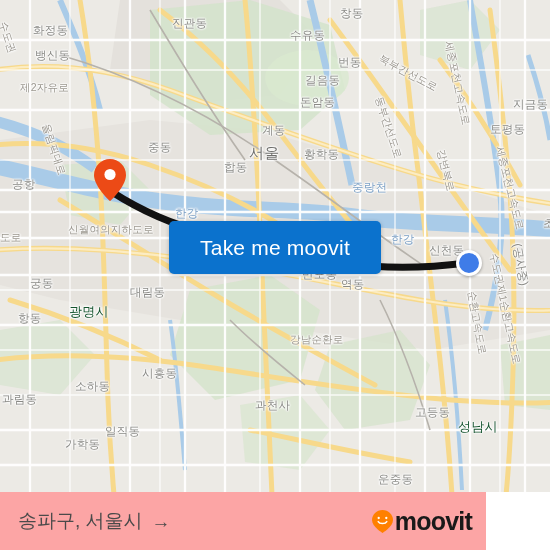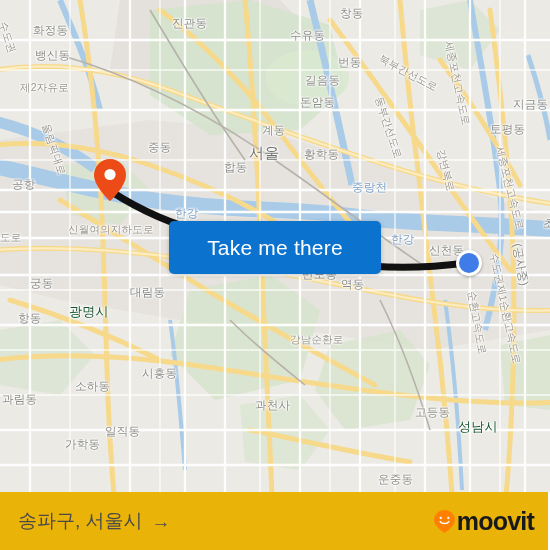--- a/index.html
+++ b/index.html
@@ -71,22 +71,22 @@
     display:flex;align-items:center;
     box-sizing:border-box;padding-left:11px;
   }
   .attrib span{
     font-size:12.5px;color:#3d3d3d;
     font-family:"Liberation Sans","DejaVu Sans",sans-serif;
   }
 
   
   .footer{
-    position:absolute;left:0;top:492px;width:548px;height:58px;
-    background:#eab308;
+    position:absolute;left:0;top:492px;width:486px;height:58px;
+    background:#fca5a5;
     display:flex;align-items:center;
     box-sizing:border-box;
     padding:0 14px 0 18px;
   }
   .trip{
     display:flex;align-items:center;gap:9px;
     font-size:19px;color:#4a4a4a;
     white-space:nowrap;
   }
   .trip .arrow{font-size:19px;color:#4a4a4a;line-height:1;}
@@ -258,21 +258,21 @@
       <path d="M112,192 C140,210 175,226 205,232 C250,241 300,255 345,263 C390,270 435,267 467,263" stroke="#111111" stroke-width="7" fill="none" stroke-linecap="round"></path>
     </svg>
 
     <svg class="pin" style="left:93px;top:158px;" viewBox="0 0 34 44">
       <path d="M17 1 C8.2 1 1 8.1 1 16.9 C1 28.6 17 43 17 43 C17 43 33 28.6 33 16.9 C33 8.1 25.8 1 17 1 Z" fill="#ec4a16"></path>
       <circle cx="17" cy="16.5" r="5.6" fill="#ffffff"></circle>
     </svg>
 
     <div class="dot-marker" style="left:456px;top:250px;"></div>
 
-    <button class="take-btn">Take me there</button>
+    <button class="take-btn">Take me moovit</button>
 
   </div>
 
   <div class="footer">
     <div class="trip">
       <span>송파구, 서울시</span>
       <span class="arrow">→</span>
     </div>
     <div class="spacer"></div>
     <div class="moovit">

